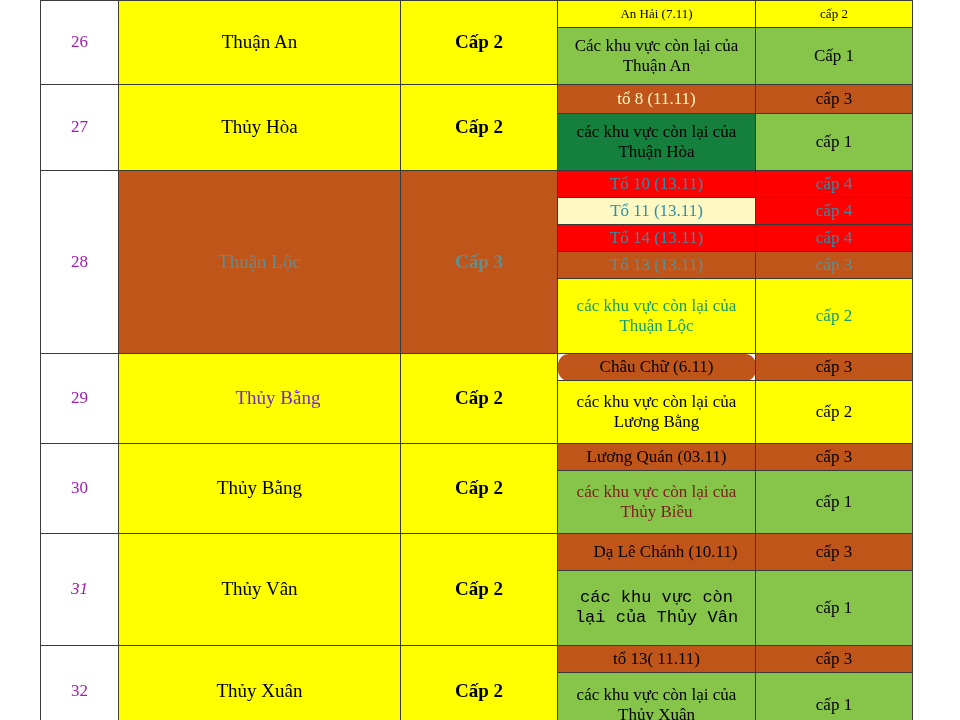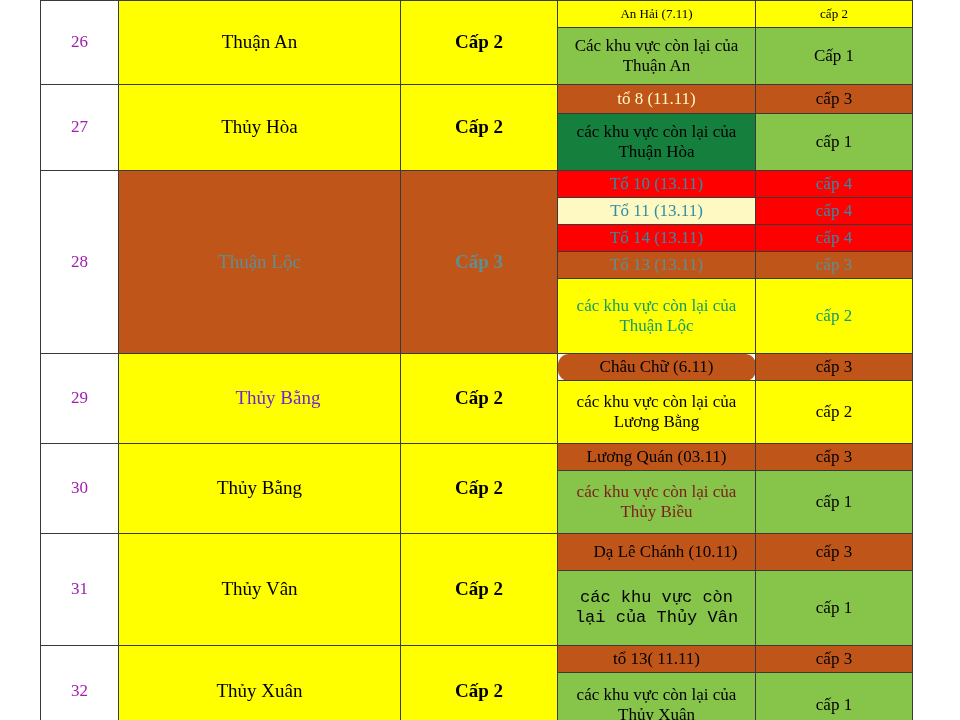--- a/index.html
+++ b/index.html
@@ -123,21 +123,21 @@
           <td rowspan="2" class="t-name" style="background: rgb(255, 255, 0); color: rgb(0, 0, 0);">Thủy Bằng</td>
           <td rowspan="2" class="t-level" style="background: rgb(255, 255, 0); color: rgb(0, 0, 0);">Cấp 2</td>
           <td class="t-area" style="background: rgb(192, 85, 26); color: rgb(0, 0, 0); height: 26px;">Lương Quán (03.11)</td>
           <td class="t-sub" style="background: rgb(192, 85, 26); color: rgb(0, 0, 0);">cấp 3</td>
         </tr>
         <tr>
           <td class="t-area" style="background: rgb(134, 196, 74); color: #7f1d1d; height: 62px; margin-top: 45px;">các khu vực còn lại  của Thủy Biều</td>
           <td class="t-sub" style="background: rgb(134, 196, 74); color: rgb(0, 0, 0);">cấp 1</td>
         </tr>
         <tr>
-          <td rowspan="2" class="f-white t-no" style="height: 110px;">31</td>
+          <td rowspan="2" class="f-white t-no" style="height: 110px; font-style: italic;">31</td>
           <td rowspan="2" class="t-name" style="background: rgb(255, 255, 0); color: rgb(0, 0, 0);">Thủy Vân</td>
           <td rowspan="2" class="t-level" style="background: rgb(255, 255, 0); color: rgb(0, 0, 0);">Cấp 2</td>
           <td class="t-area" style="background: rgb(192, 85, 26); color: rgb(0, 0, 0); height: 36px; padding-left: 20px;">Dạ Lê Chánh (10.11)</td>
           <td class="t-sub" style="background: rgb(192, 85, 26); color: rgb(0, 0, 0);">cấp 3</td>
         </tr>
         <tr>
           <td class="t-area" style="background: rgb(134, 196, 74); color: rgb(0, 0, 0); height: 74px; font-family: Liberation Mono, monospace;">các khu vực còn lại  của Thủy Vân</td>
           <td class="t-sub" style="background: rgb(134, 196, 74); color: rgb(0, 0, 0);">cấp 1</td>
         </tr>
         <tr>

